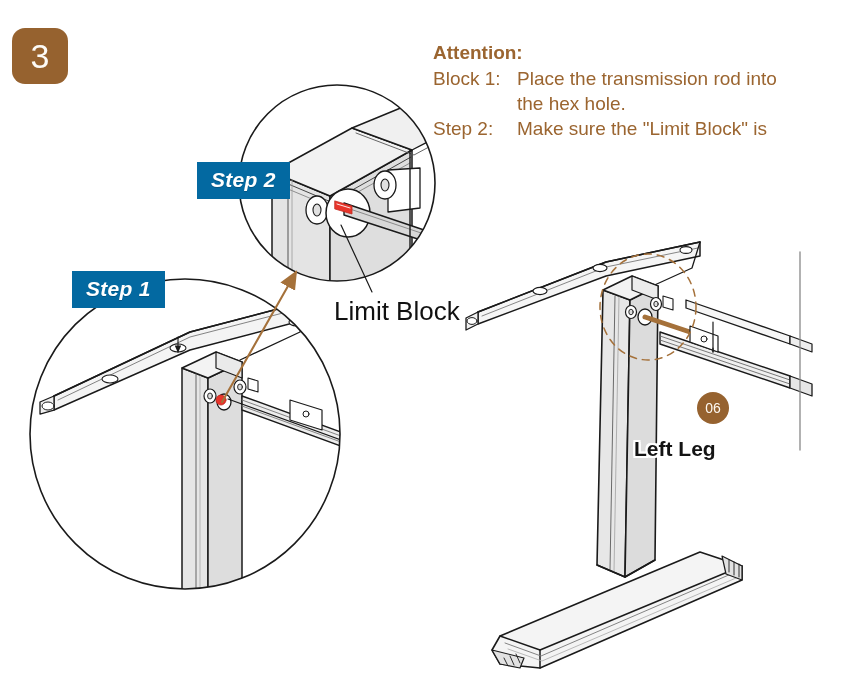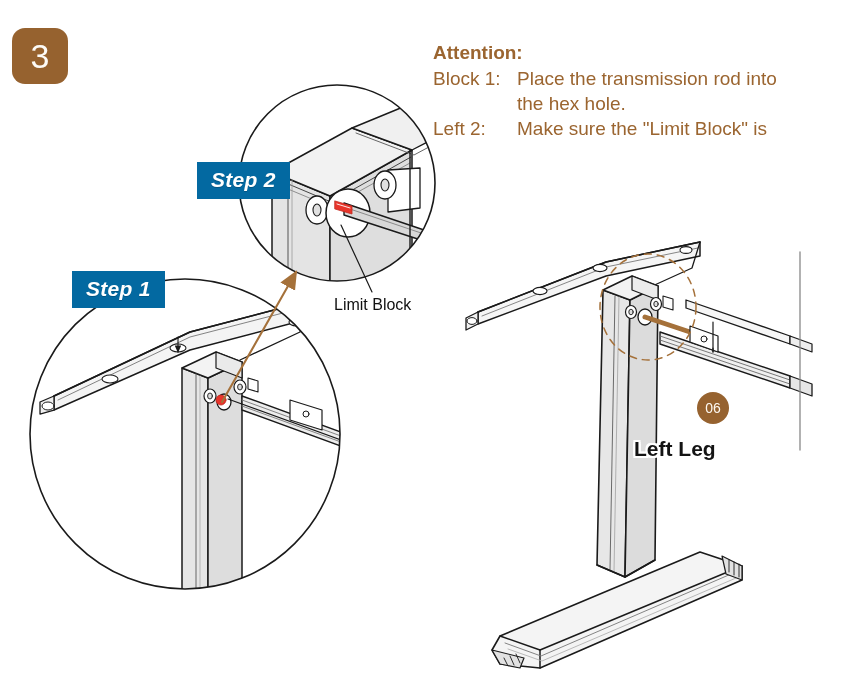--- a/index.html
+++ b/index.html
@@ -76,21 +76,21 @@
     z-index: 40;
     margin-left: 37px;
   }
   #flag-step2 { left: 160px; top: 162px; }
   #flag-step1 { left: 35px;  top: 271px; }
 
   
   .callout-text {
     position: absolute;
     color: #111111;
-    font-size: 16px;
+    font-size: 26px;
     white-space: nowrap;
     z-index: 40;
   }
   #limit-block-label { left: 334px; top: 296px; }
 
   #left-leg-label {
     position: absolute;
     left: 634px;
     top: 437px;
     font-size: 21px;
@@ -314,21 +314,21 @@
 
     <div class="att-row">
       <div class="att-label">Block 1:</div>
       <div class="att-text">
         <div>Place the transmission rod into</div>
         <div>the hex hole.</div>
       </div>
     </div>
 
     <div class="att-row">
-      <div class="att-label">Left 2:</div>
+      <div class="att-label">Step 2:</div>
       <div class="att-text">
         <div>Make sure the "Limit Block" is</div>
       </div>
     </div>
   </div>
 
   <div class="flag" id="flag-step2">Step 2</div>
   <div class="flag" id="flag-step1">Step 1</div>
 
   <div class="callout-text" id="limit-block-label">Limit Block</div>

